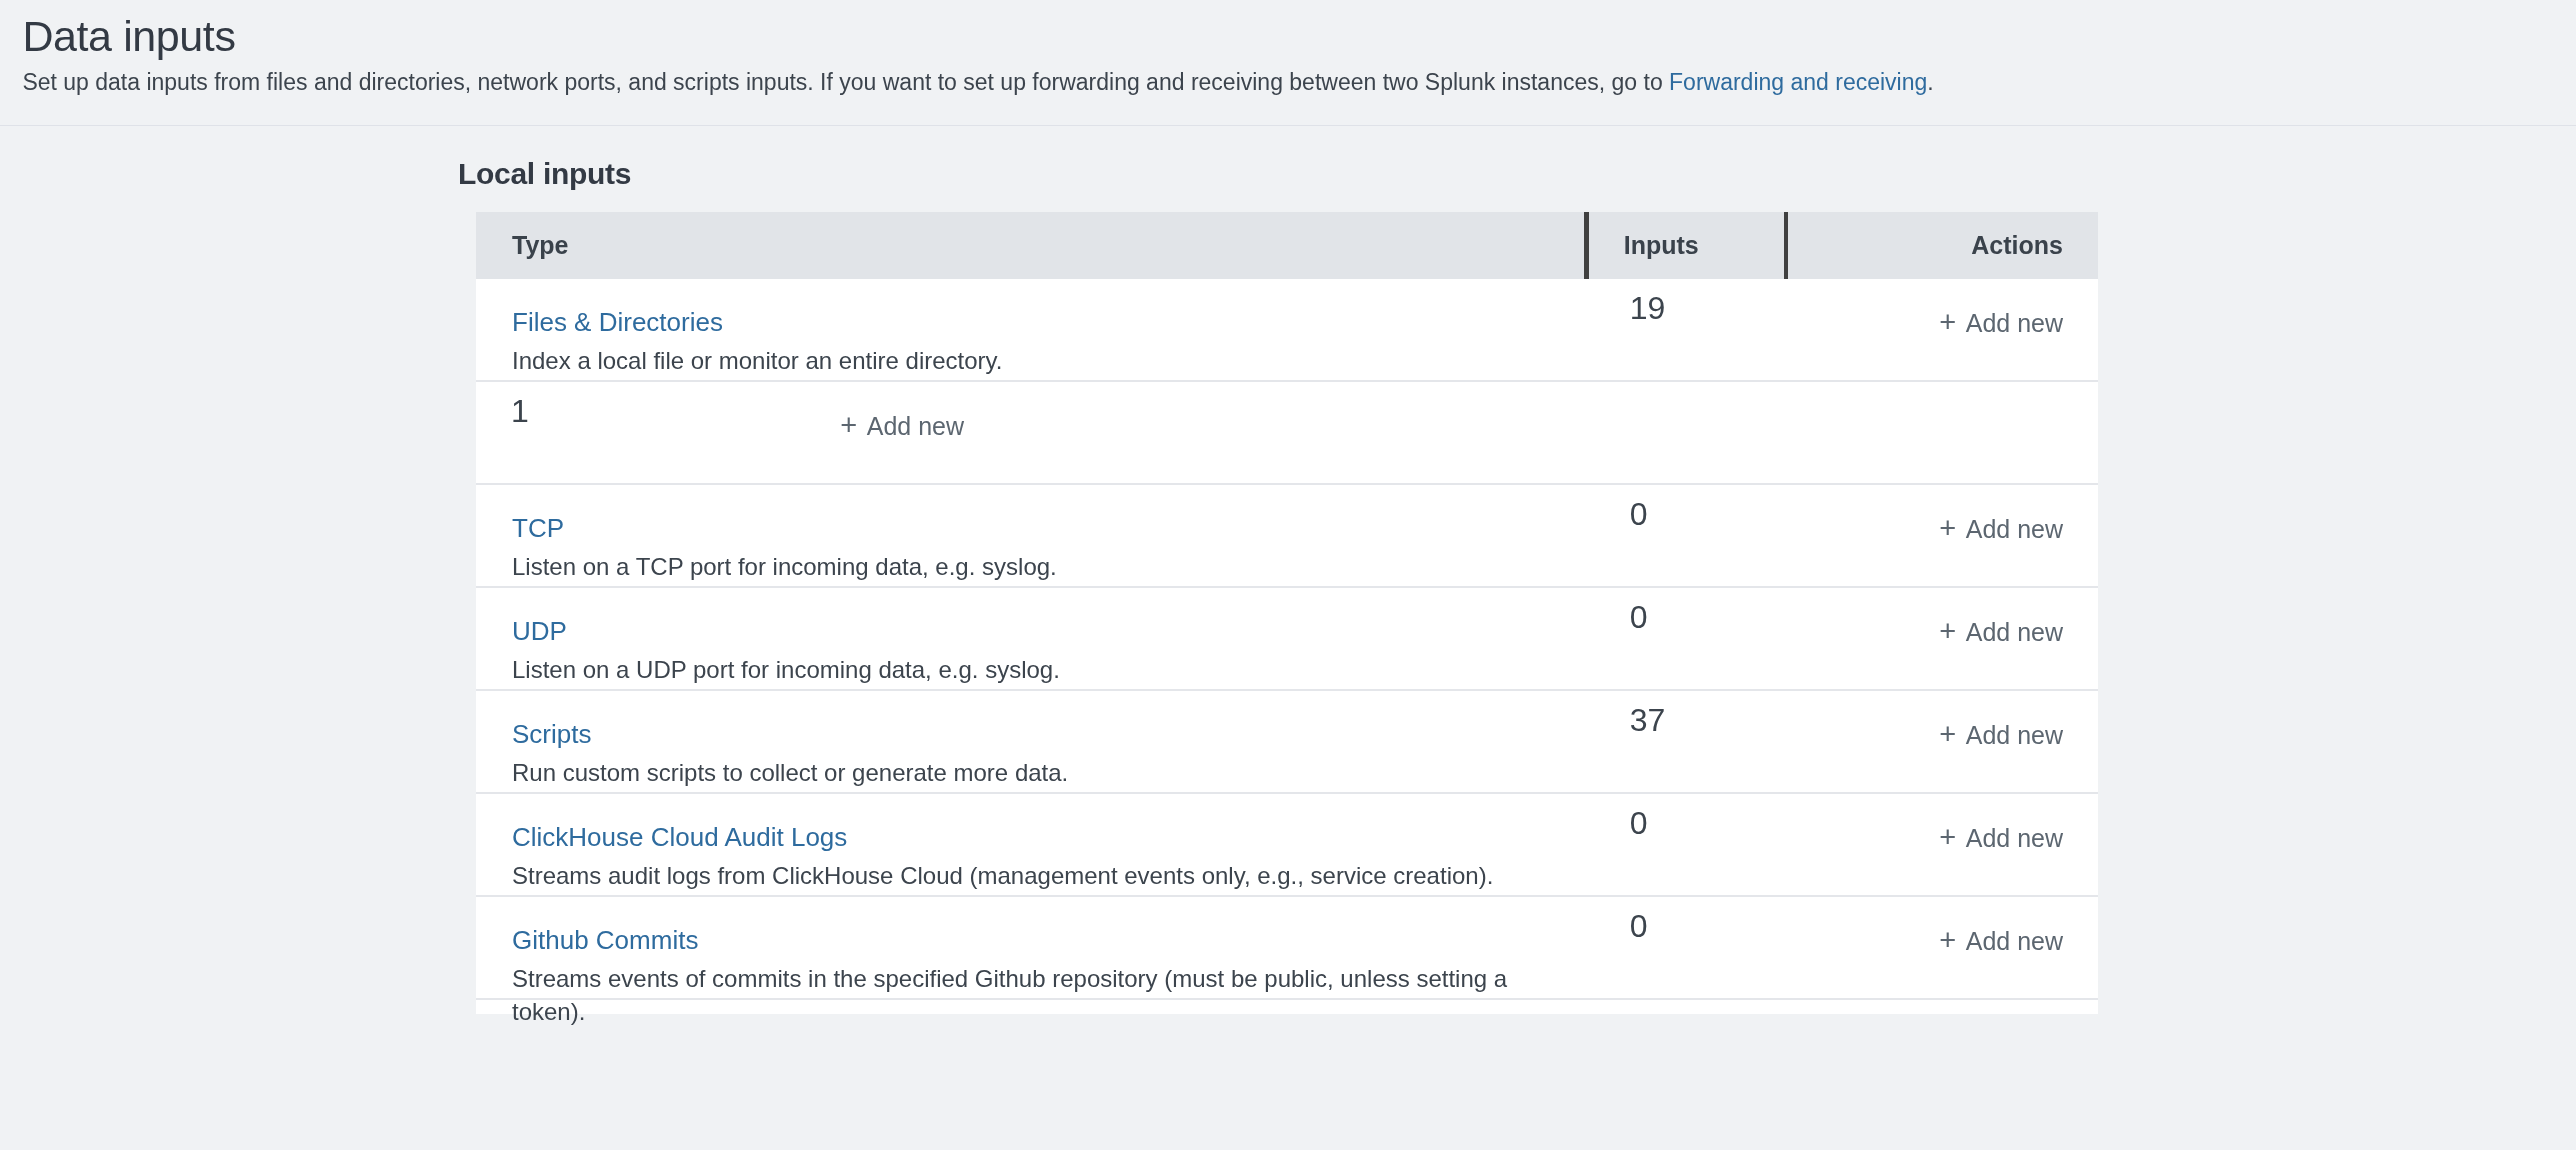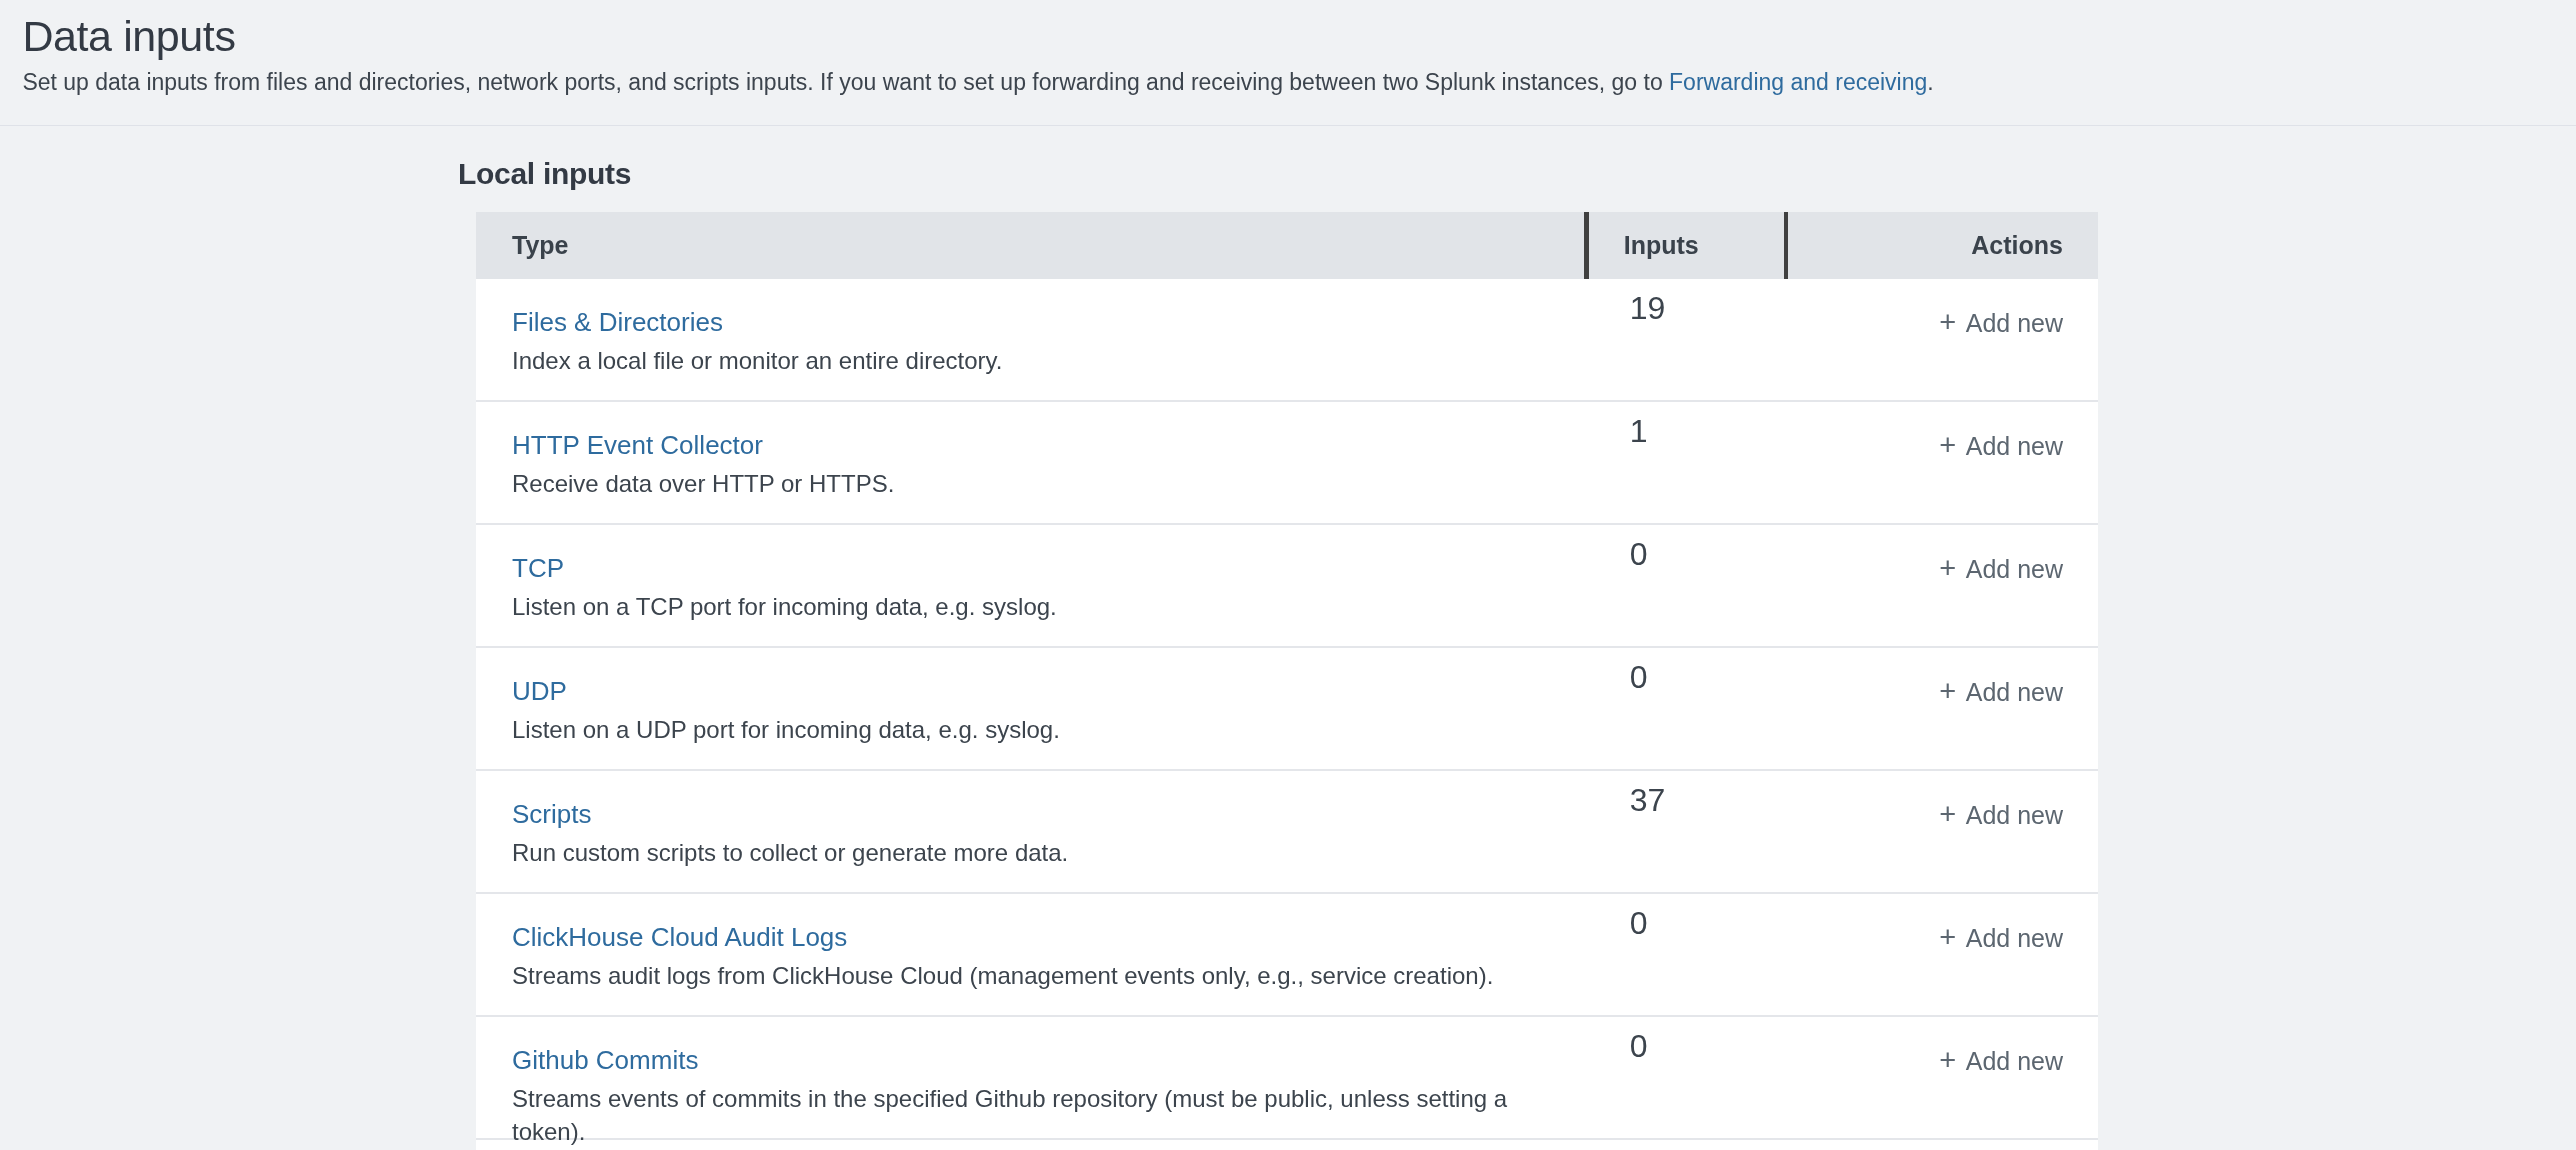--- a/index.html
+++ b/index.html
@@ -68,21 +68,21 @@
     display:flex;
     align-items:center;
   }
   .th-type    { width:1131px; padding-left:36px; margin-right:4.3px; }
   .th-inputs  { width:199px;  padding-left:35px; margin-right:3.5px; }
   .th-actions { width:316px;  justify-content:flex-end; padding-right:35px; }
 
   .trow {
     box-sizing:border-box;
     display:flex;
-    height:123px;
+    height:103px;
     border-bottom:2.6px solid #e4e6ea;
     background:#ffffff;
     gap:36px;
   }
   .cell { box-sizing:border-box; }
   .cell-type   { width:1135px; padding:27px 0 0 36px; }
   .cell-inputs { width:203px;  padding:12px 0 0 35px; font-size:32px; line-height:35px; color:#3c444d; }
   .cell-actions{ width:284px;  padding:28.5px 35px 0 0; text-align:right; }
 
   .row-link {
@@ -146,24 +146,20 @@
     <div class="cell cell-inputs">19</div>
     <div class="cell cell-actions">
       <a class="add-new">
               <span class="plus">+</span>
               <span>Add new</span>
             </a>
     </div>
   </div>
 
   <div class="trow">
-    <div class="cell cell-type">
-      <a class="row-link">HTTP Event Collector</a>
-      <div class="row-desc">Receive data over HTTP or HTTPS.</div>
-    </div>
     <div class="cell cell-inputs">1</div>
     <div class="cell cell-actions">
       <a class="add-new">
               <span class="plus">+</span>
               <span>Add new</span>
             </a>
     </div>
   </div>
 
   <div class="trow">

